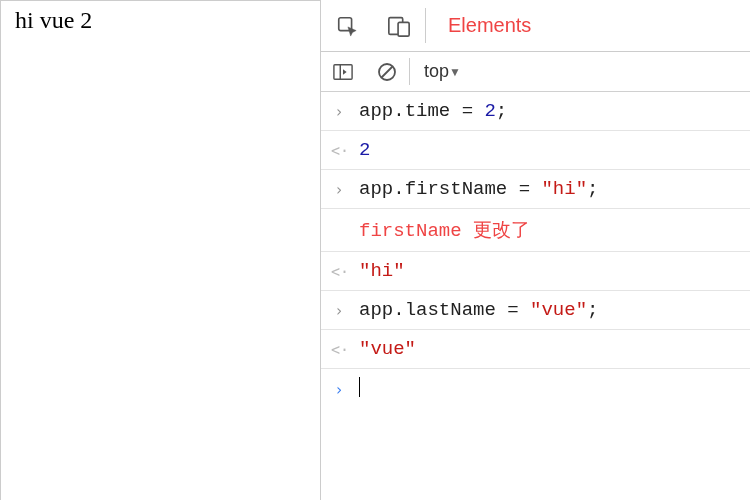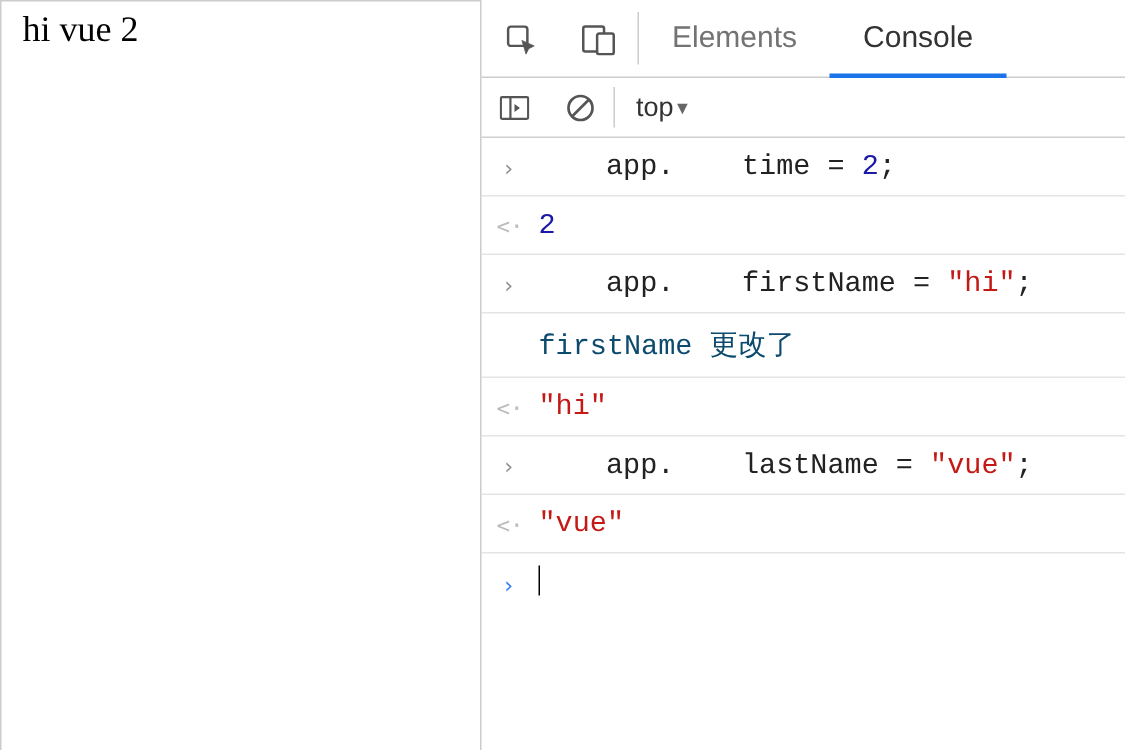--- a/index.html
+++ b/index.html
@@ -45,21 +45,21 @@
   .tabbar .sep {
     width: 1px;
     background: #ccc;
     margin: 8px 0;
   }
   .tab {
     padding: 0 22px;
     display: flex;
     align-items: center;
     font-size: 20px;
-    color: #737373;
+    color: #ef4444;
     position: relative;
   }
   .tab.active {
     color: #333;
   }
   .tab.active::after {
     content: "";
     position: absolute;
     left: 0; right: 0; bottom: -1px;
     height: 3px;
@@ -115,25 +115,25 @@
     text-align: center;
     color: #919191;
     font-family: Menlo, Consolas, monospace;
     font-size: 15px;
     position: relative;
     top: 1px;
   }
   .gutter.blue { color: #367cf1; }
   .gutter.caret { color: #bbb; }
   .code { white-space: pre; }
-  .tok-id { color: #222; margin-left: 45px; }
+  .tok-id { color: #222; }
   .tok-op { color: #222; }
   .tok-num { color: #1a1aa6; }
   .tok-str { color: #c41a16; }
-  .log-text { color: #0c4a6e; }
+  .log-text { color: #ef4444; }
   .cursor {
     display: inline-block;
     width: 1px;
     height: 20px;
     background: #000;
     vertical-align: -3px;
   }
   svg { display:block; }
 </style>
 </head>
@@ -155,23 +155,20 @@
     <div class="iconbtn">
       <svg width="24" height="22" viewBox="0 0 26 22" fill="none" stroke="#555" stroke-width="1.8">
         <rect x="2" y="2" width="15" height="18" rx="1.5"></rect>
         <rect x="12" y="7" width="12" height="15" rx="1.5" fill="#fff"></rect>
       </svg>
     </div>
     <div class="sep"></div>
     <div class="tab">
       <span>Elements</span>
     </div>
-    <div class="tab active">
-      <span>Console</span>
-    </div>
   </div>
 
   <div class="subbar">
     <div class="iconbtn">
       <svg width="20" height="18" viewBox="0 0 22 18" fill="none" stroke="#555" stroke-width="1.6">
         <rect x="1" y="1" width="20" height="16" rx="1"></rect>
         <line x1="8" y1="1" x2="8" y2="17"></line>
         <path d="M11 6 L15 9 L11 12 Z" fill="#555" stroke="none"></path>
       </svg>
     </div>

